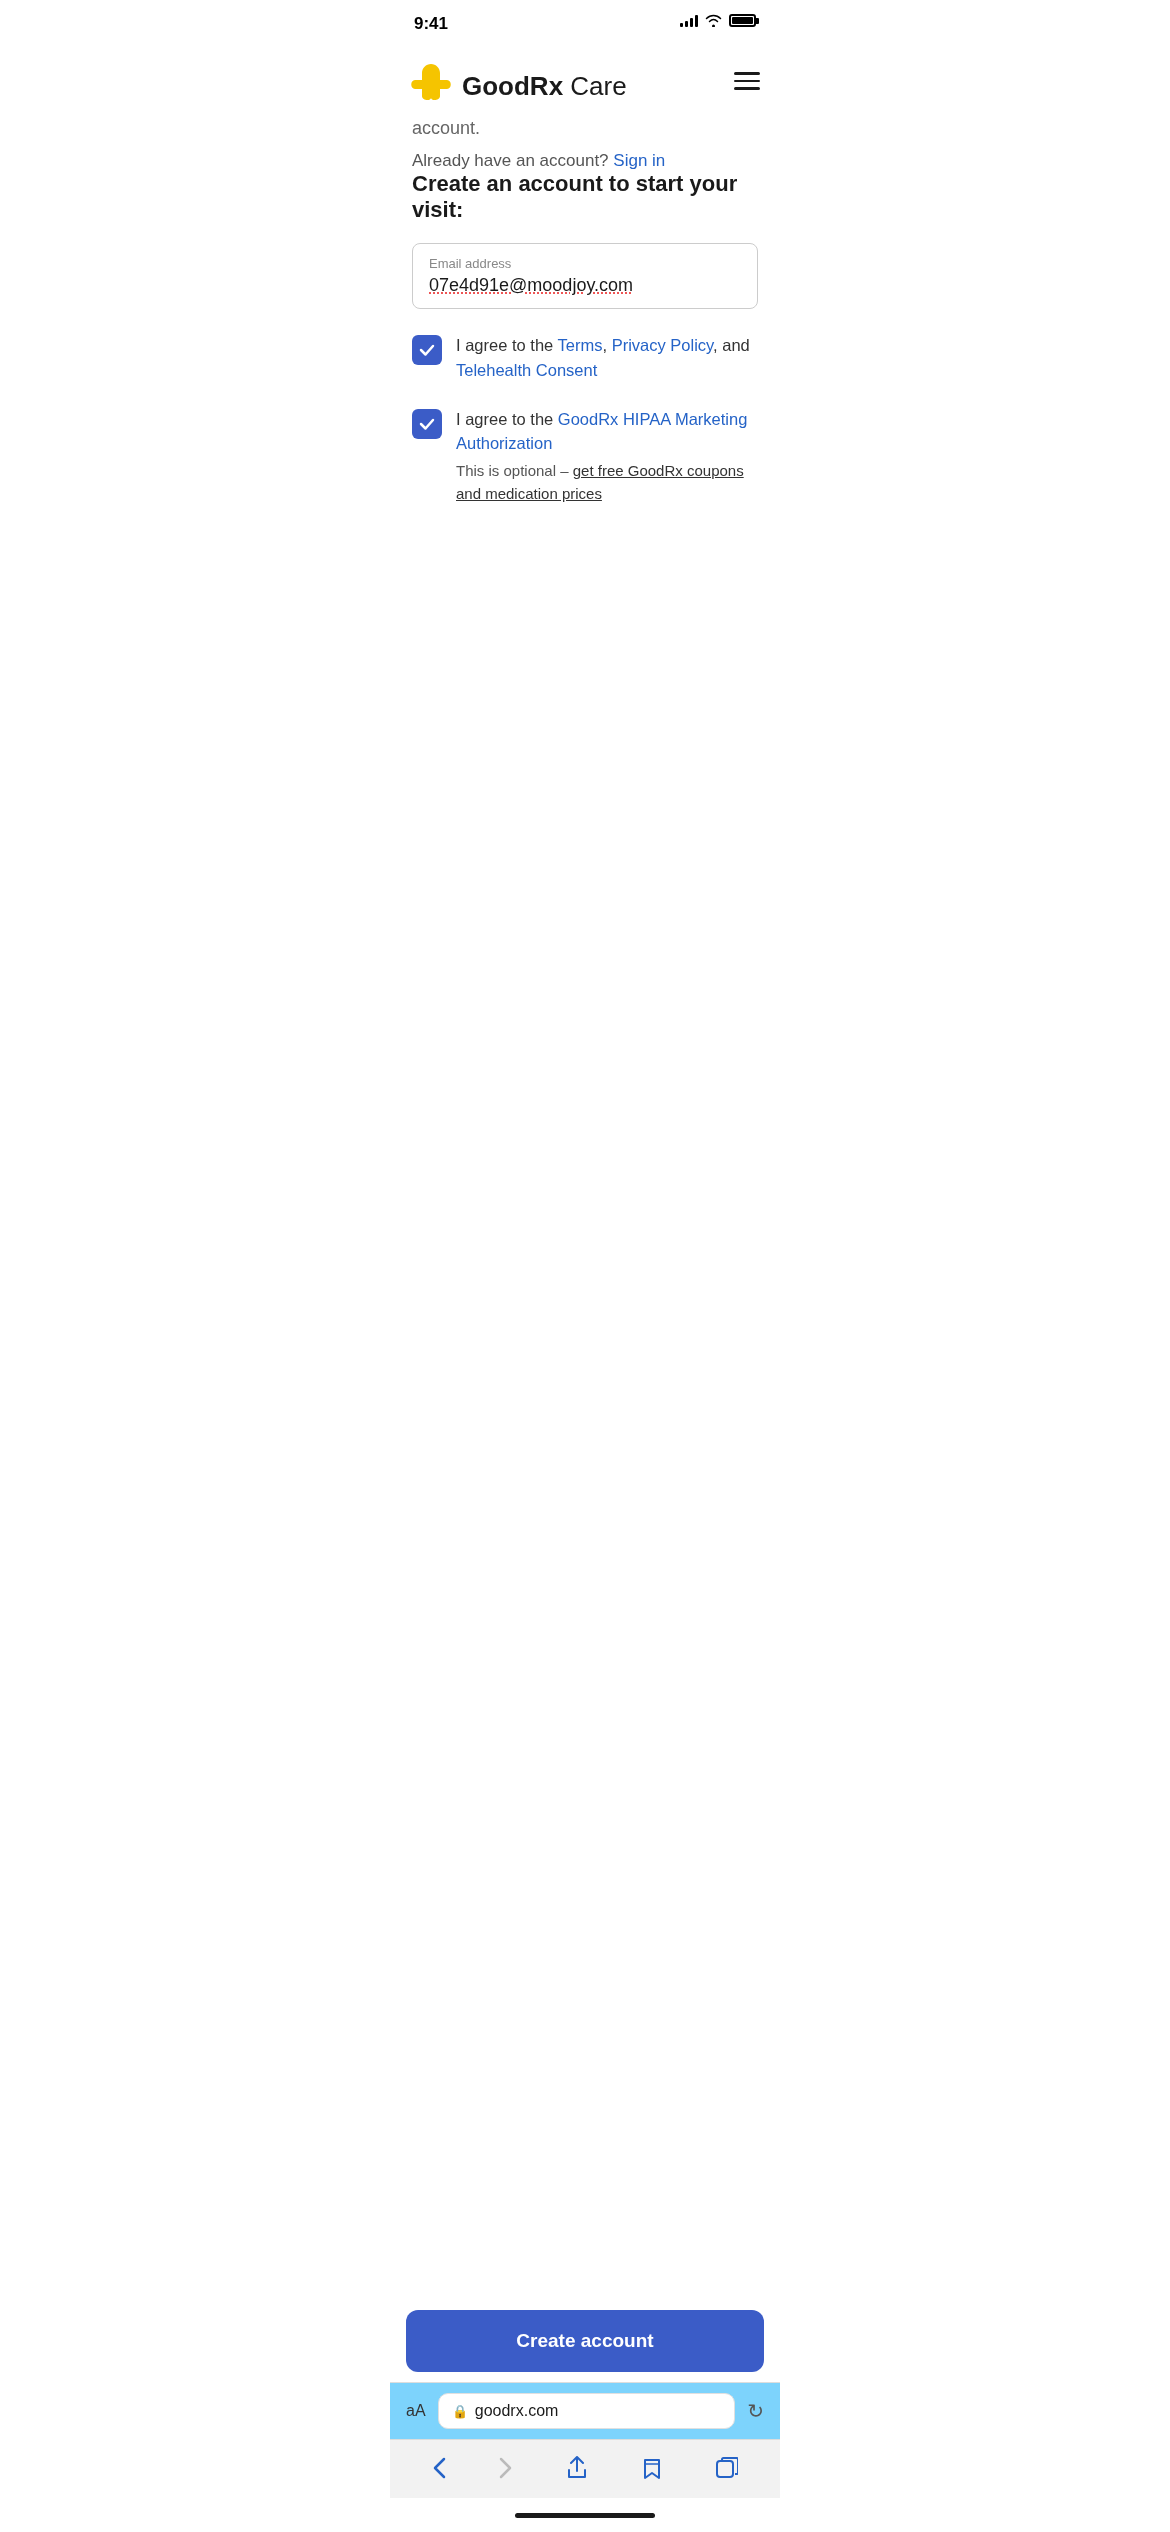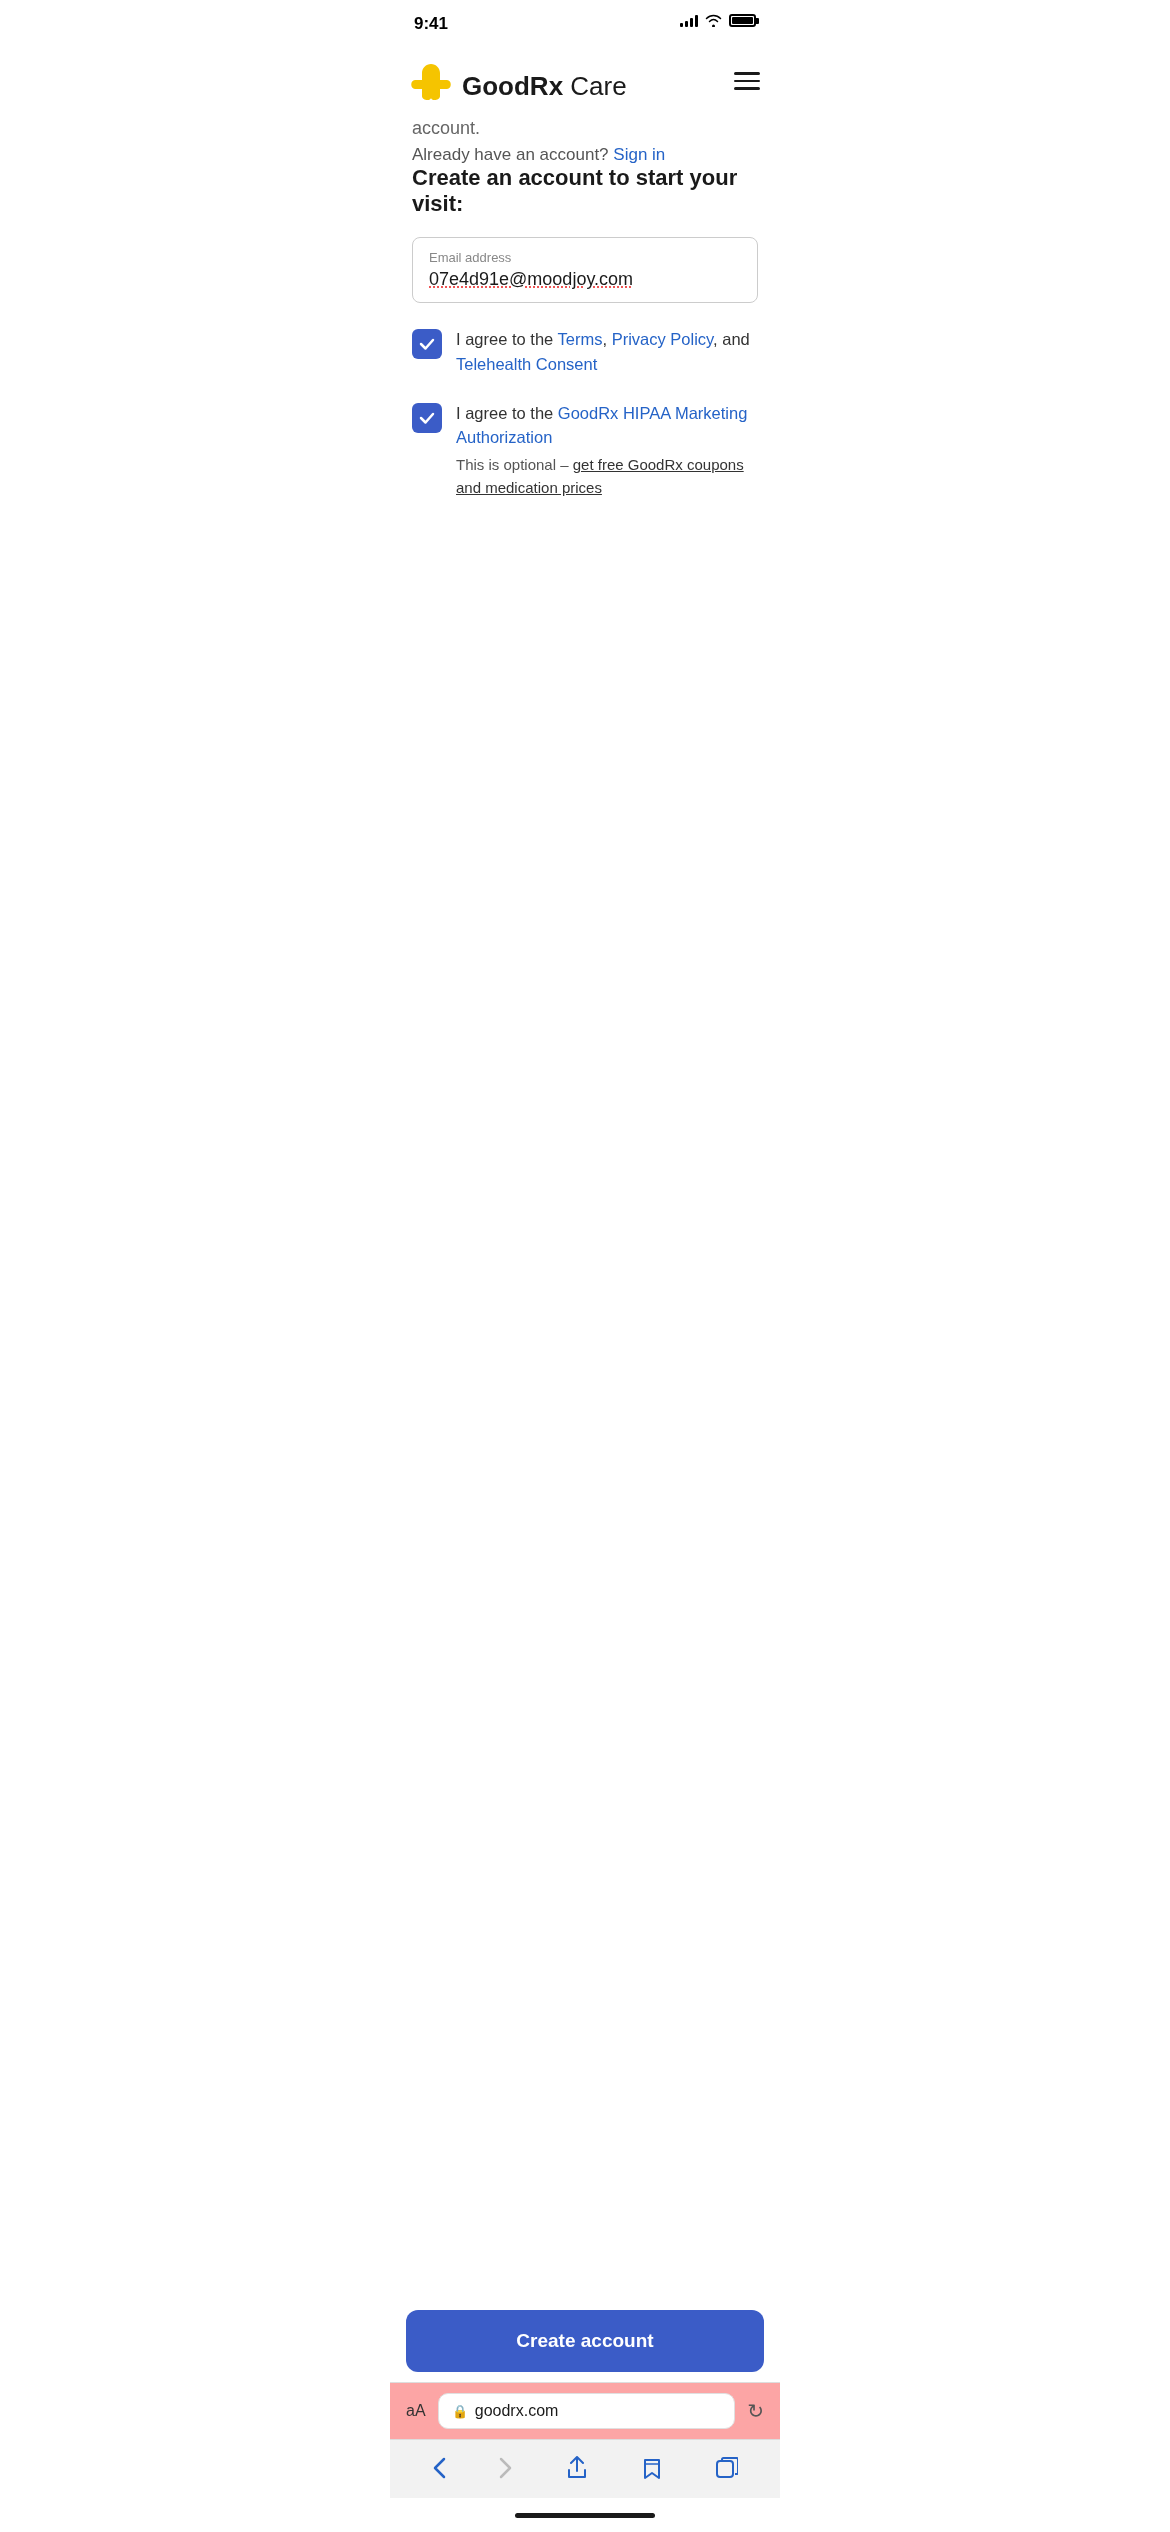--- a/index.html
+++ b/index.html
@@ -134,21 +134,21 @@
     }
 
     
     .content {
       padding: 0 22px;
     }
 
     .account-partial {
       font-size: 18px;
       color: #666;
-      margin-bottom: 6px;
+      margin-bottom: 12px;
     }
 
     .sign-in-row {
       font-size: 17px;
       color: #555;
     }
 
     .sign-in-link {
       color: #2563c7;
       text-decoration: none;
@@ -254,21 +254,21 @@
       font-weight: 600;
       border: none;
       border-radius: 12px;
       padding: 20px;
       text-align: center;
       cursor: pointer;
     }
 
     
     .browser-bar {
-      background: #fca5a5;
+      background: #7dd3fc;
       border-top: 1px solid #ddd;
       padding: 10px 16px;
       display: flex;
       align-items: center;
       gap: 12px;
     }
 
     .browser-aa {
       font-size: 16px;
       color: #333;

